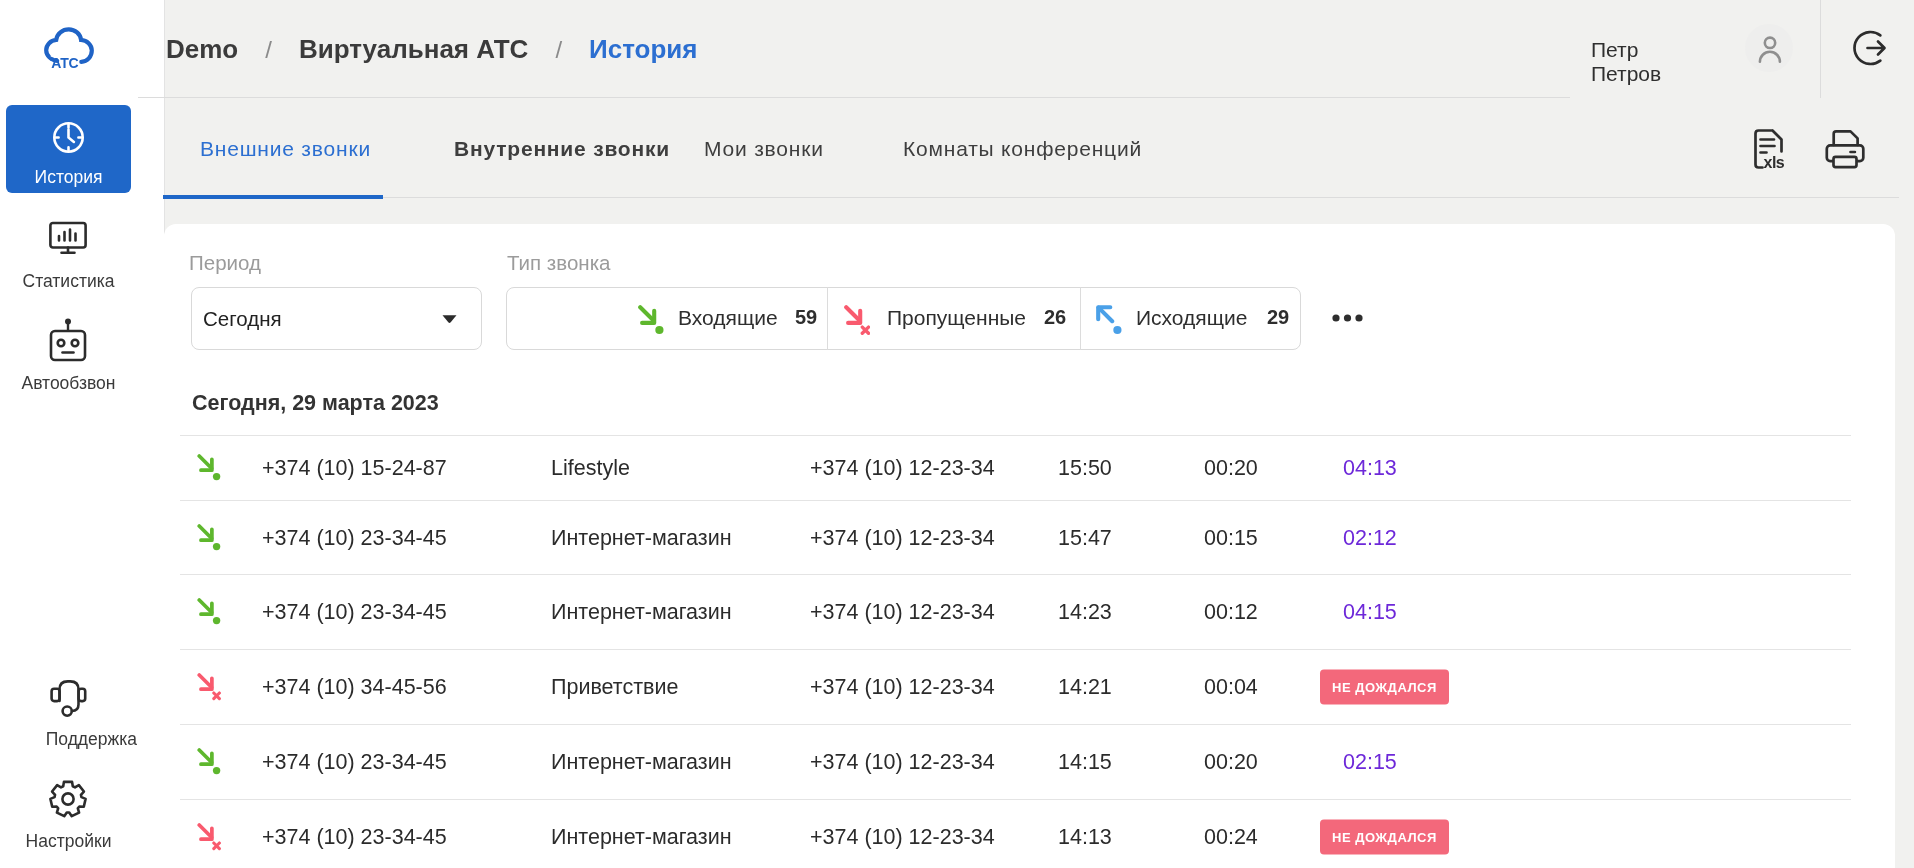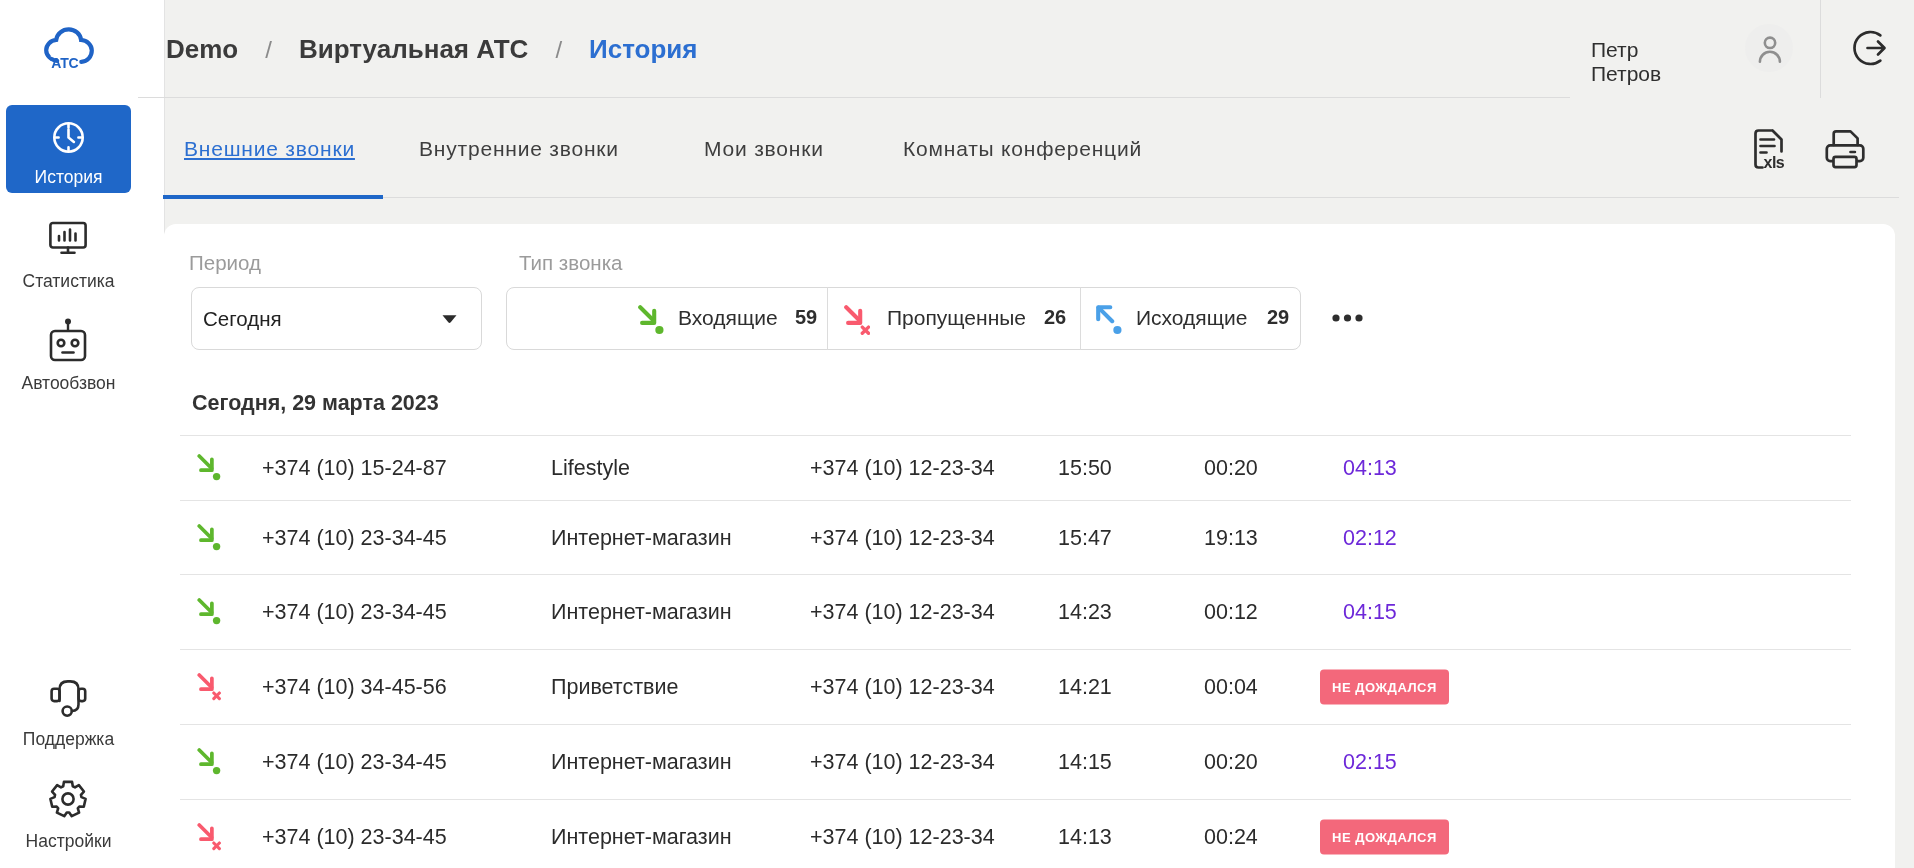--- a/index.html
+++ b/index.html
@@ -105,21 +105,21 @@
     <path d="M14.5 35.5 h11" stroke-linecap="round"></path>
   </svg>
   <div class="navtxt" style="top:373px;">Автообзвон</div>
 
   <svg class="abs" style="left:48px;top:676px;" width="40" height="44" viewBox="0 0 40 44" fill="none" stroke="#2c2c2c" stroke-width="2.6" stroke-linecap="round" stroke-linejoin="round">
     <path d="M11.5 25 V13.5 C11.5 8.2 14.7 5.4 19.8 5.4 H22.2 C27.3 5.4 30.5 8.2 30.5 13.5 V28.5 C30.5 32.8 28.2 34.9 23.9 35"></path>
     <rect x="3.6" y="12.7" width="8" height="12.4" rx="2.5"></rect>
     <rect x="30.6" y="12.7" width="6.6" height="12.4" rx="2.5"></rect>
     <circle cx="19.2" cy="35.1" r="4.6"></circle>
   </svg>
-  <div class="navtxt" style="top:729px;">Поддержка</div>
+  <div class="navtxt" style="top:729px;text-align:right;">Поддержка</div>
 
   <svg class="abs" style="left:48px;top:778px;" width="40" height="42" viewBox="0 0 40 42" fill="none" stroke="#2c2c2c" stroke-width="2.6" stroke-linejoin="round">
     <path id="gearpath" d="M15.93 3.88 L24.07 3.88 L24.78 8.27 L26.98 9.33 L30.85 7.14 L35.92 13.51 L32.93 16.80 L33.48 19.17 L37.60 20.84 L35.79 28.78 L31.35 28.49 L29.83 30.40 L31.10 34.66 L23.76 38.19 L21.22 34.55 L18.78 34.55 L16.24 38.19 L8.90 34.66 L10.17 30.40 L8.65 28.49 L4.21 28.78 L2.40 20.84 L6.52 19.17 L7.07 16.80 L4.08 13.51 L9.15 7.14 L13.02 9.33 L15.22 8.27 Z"></path>
     <circle cx="20" cy="21" r="5.6"></circle>
   </svg>
   <div class="navtxt" style="top:831px;">Настройки</div>
 </div>
 
 <div id="header">
   <div id="crumbs">Demo<span class="sep">/</span>Виртуальная АТС<span class="sep">/</span><span class="cur">История</span></div>
@@ -146,30 +146,30 @@
       <path d="M9.5 11.5 H23 M9.5 18 H23.5 M9.5 24.5 H15.5"></path>
     </g>
     <text x="12.5" y="39.5" font-family="Liberation Sans, sans-serif" font-size="16px" font-weight="bold" letter-spacing="-0.5" fill="#2e2e2e">xls</text>
   </svg>
   <svg class="abs" style="left:1824px;top:128px;" width="42" height="42" viewBox="0 0 42 42" fill="none" stroke="#2e2e2e" stroke-width="2.7" stroke-linecap="round" stroke-linejoin="round">
     <path d="M9.7 17 V5.8 C9.7 4.2 10.5 3.4 12.1 3.4 H26.5 L33.6 10.4 V17"></path>
     <rect x="2.8" y="17.4" width="36.5" height="15.7" rx="3.4"></rect>
     <path d="M26.5 24 H30.9"></path>
     <rect x="9.5" y="28.9" width="23" height="10.2" rx="2" fill="#f1f1ef"></rect>
   </svg>
-  <span class="tab on" style="left:184px;text-decoration:underline;">Внешние звонки</span>
-  <span class="tab" style="left:419px;">Внутренние звонки</span>
+  <span class="tab on" style="left:200px;">Внешние звонки</span>
+  <span class="tab" style="left:454px;font-weight:bold;">Внутренние звонки</span>
   <span class="tab" style="left:704px;">Мои звонки</span>
   <span class="tab" style="left:903px;">Комнаты конференций</span>
   <div id="tabline"></div>
   <div id="tabbar"></div>
 
   <div id="card">
     <div class="flabel" style="left:25px;">Период</div>
-    <div class="flabel" style="left:343px;margin-left:12px;">Тип звонка</div>
+    <div class="flabel" style="left:343px;">Тип звонка</div>
 
     <div class="ctrl" id="select">
       <div class="val">Сегодня</div>
       <svg width="17" height="10" viewBox="0 0 17 10">
           <path d="M1.5 1.2 h14 L9.7 8.3 a1.6 1.6 0 0 1 -2.4 0 Z" fill="#2b2b2b"></path>
         </svg>
     </div>
 
     <div class="ctrl" id="segs">
       <div class="segsep" style="left:320px;"></div>
@@ -238,21 +238,21 @@
               <path d="M2.2 2.2 L15.8 15.8"></path>
               <path d="M16.2 5.8 V17.9 H4.1"></path>
             </g>
             <circle cx="21.4" cy="25" r="4.1" fill="#5eb72d"></circle>
           </svg>
         </span>
         <span class="c-num">+374 (10) 23-34-45</span>
         <span class="c-name">Интернет-магазин</span>
         <span class="c-to">+374 (10) 12-23-34</span>
         <span class="c-t1">15:47</span>
-        <span class="c-t2">19:13</span>
+        <span class="c-t2">00:15</span>
         <span class="c-t3">02:12</span>
       </div>
       <div class="row" style="top: 350px; height: 75px;">
         <span class="c-icon">
           <svg width="24" height="28" viewBox="0 0 26 31" fill="none">
             <g stroke="#5eb72d" stroke-width="4.1" stroke-linecap="round" stroke-linejoin="round">
               <path d="M2.2 2.2 L15.8 15.8"></path>
               <path d="M16.2 5.8 V17.9 H4.1"></path>
             </g>
             <circle cx="21.4" cy="25" r="4.1" fill="#5eb72d"></circle>

